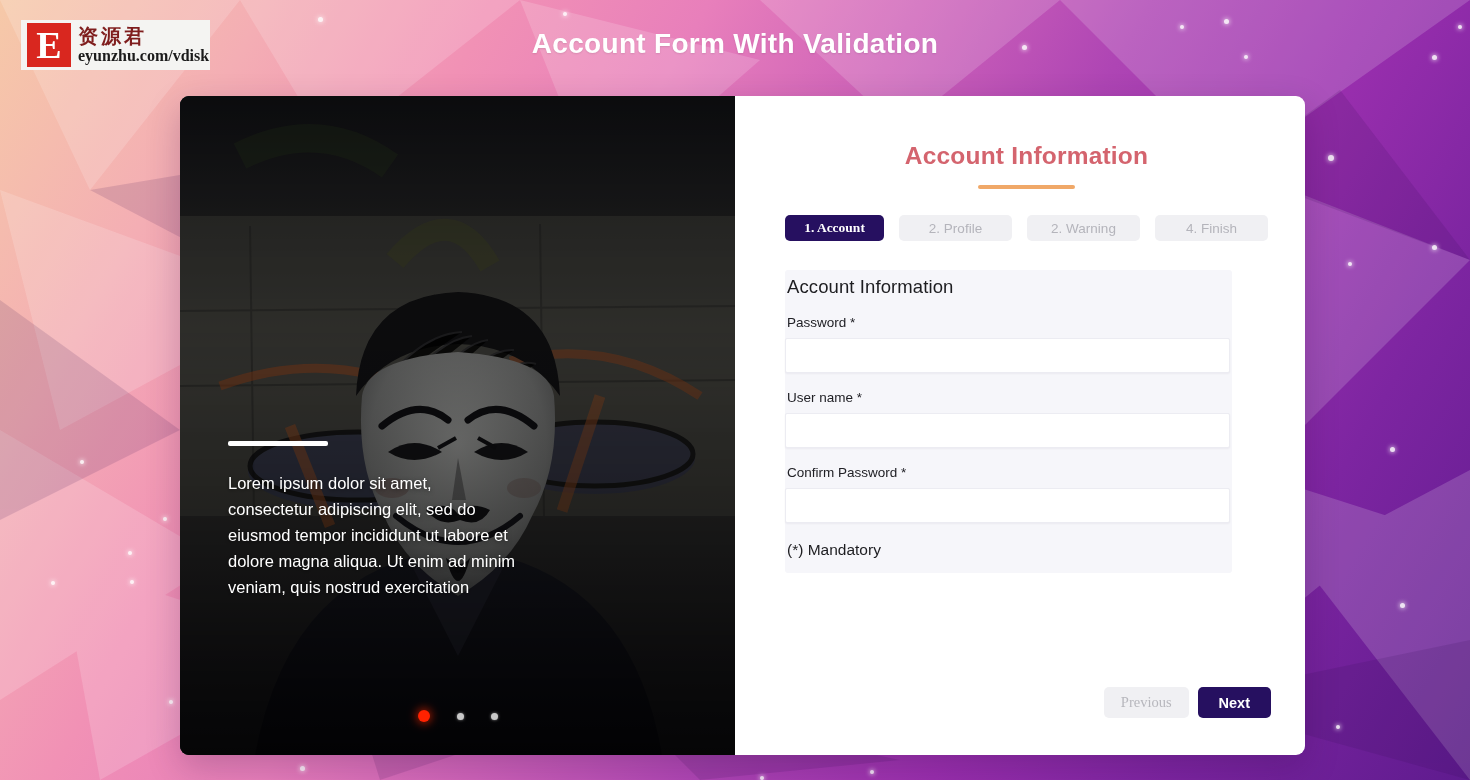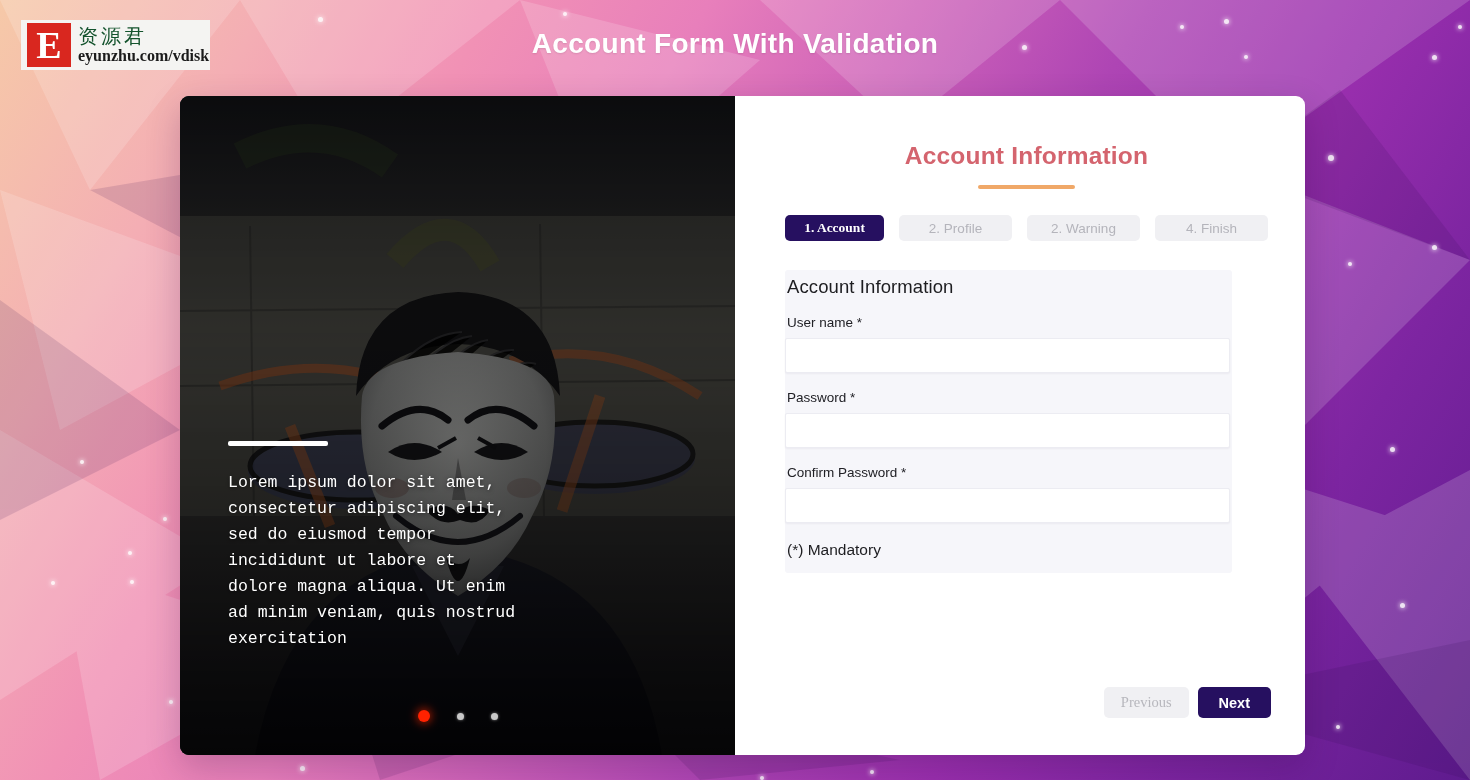--- a/index.html
+++ b/index.html
@@ -54,21 +54,21 @@
   #logo .e-box span {
     color: #ffffff;
     font-family: "Liberation Serif", serif;
     font-weight: bold;
     font-size: 38px;
     line-height: 38px;
   }
   #logo .txt { display: flex; flex-direction: column; justify-content: center; }
   #logo .cn {
     font-family: "DejaVu Sans", sans-serif;
-    font-size: 20px; font-weight: normal; color: #14532d;
+    font-size: 20px; font-weight: bold; color: #7f1d1d;
     letter-spacing: 3px; line-height: 22px;
   }
   #logo .url {
     font-family: "Liberation Serif", serif;
     font-size: 16px; font-weight: bold; color: #1b1b1b;
     line-height: 18px;
     text-align: center;
   }
 
   
@@ -127,21 +127,20 @@
     background: #ffffff;
     border-radius: 2px;
     margin: 29px 0 24px 0;
   }
   #slide-text p {
     margin: 0;
     font-size: 16.5px;
     line-height: 26px;
     max-width: 290px;
     text-shadow: 0 1px 4px rgba(0,0,0,.55);
-    font-family: Liberation Mono, monospace;
   }
   #dots {
     position: absolute;
     left: 0; right: 0; bottom: 33px;
     display: flex; align-items: center; justify-content: center;
     gap: 27px;
   }
   .dot { border-radius: 50%; background: #c9c9c9; width: 7px; height: 7px; box-shadow: 0 0 3px rgba(255,255,255,.55); }
   .dot.active { width: 12px; height: 12px; background: #ff2200; box-shadow: 0 0 8px 2px rgba(255,40,0,.55); }
 
@@ -425,27 +424,27 @@
       <div class="tab active">1. Account</div>
       <div class="tab">2. Profile</div>
       <div class="tab">2. Warning</div>
       <div class="tab">4. Finish</div>
     </div>
 
     <div id="form-body">
       <div id="section-title">Account Information</div>
 
       <div class="field">
+        <label>Password *</label>
+        <input type="password" value="" placeholder="" style="">
+      </div>
+
+      <div class="field">
         <label>User name *</label>
         <input type="text" value="" placeholder="" style="">
-      </div>
-
-      <div class="field">
-        <label>Password *</label>
-        <input type="password" value="" placeholder="" style="">
       </div>
 
       <div class="field">
         <label>Confirm Password *</label>
         <input type="password" value="" placeholder="" style="">
       </div>
 
       <div id="mandatory">(*) Mandatory</div>
     </div>
 

